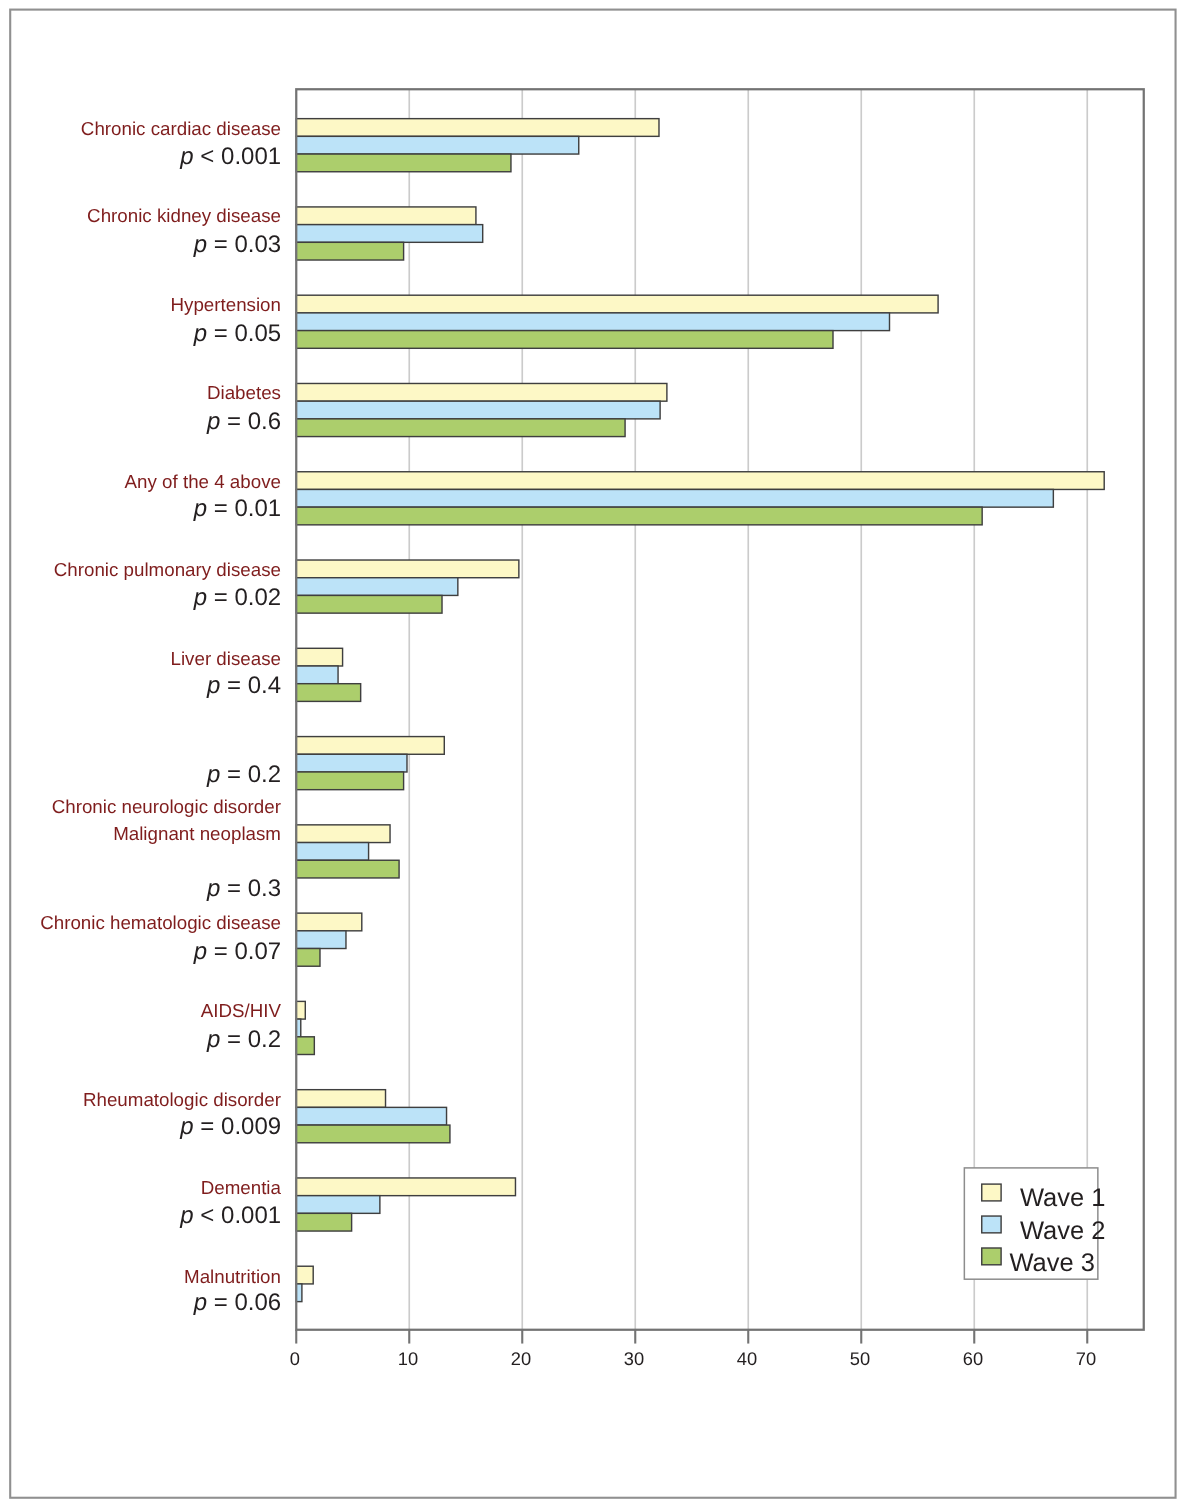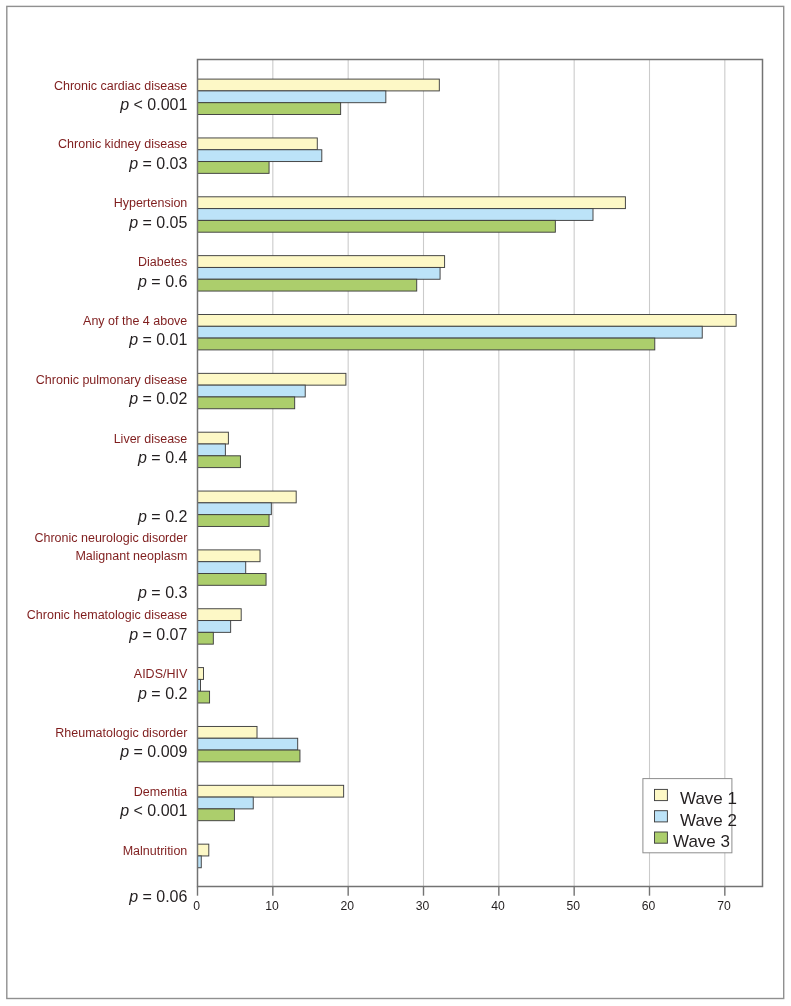--- a/index.html
+++ b/index.html
@@ -150,21 +150,21 @@
       <div class="p-label" style="top: 567.8px; margin-top: 17px;"><span class="p-sym">p</span><span> = 0.3</span></div>
       <div class="cat-label" style="top: 609.15px;">Chronic hematologic disease</div>
       <div class="p-label" style="top: 626.65px;"><span class="p-sym">p</span><span> = 0.07</span></div>
       <div class="cat-label" style="top: 668px;">AIDS/HIV</div>
       <div class="p-label" style="top: 685.5px;"><span class="p-sym">p</span><span> = 0.2</span></div>
       <div class="cat-label" style="top: 726.85px;">Rheumatologic disorder</div>
       <div class="p-label" style="top: 744.35px;"><span class="p-sym">p</span><span> = 0.009</span></div>
       <div class="cat-label" style="top: 785.7px;">Dementia</div>
       <div class="p-label" style="top: 803.2px;"><span class="p-sym">p</span><span> &lt; 0.001</span></div>
       <div class="cat-label" style="top: 844.55px;">Malnutrition</div>
-      <div class="p-label" style="top: 889px;"><span class="p-sym">p</span><span> = 0.06</span></div>
+      <div class="p-label" style="top: 861px;"><span class="p-sym">p</span><span> = 0.06</span></div>
       <div class="tick-label" style="left: 156.6px; width: 80px; top: 899.7px;">0</div>
       <div class="tick-label" style="left: 231.933px; width: 80px; top: 899.7px;">10</div>
       <div class="tick-label" style="left: 307.267px; width: 80px; top: 899.7px;">20</div>
       <div class="tick-label" style="left: 382.6px; width: 80px; top: 899.7px;">30</div>
       <div class="tick-label" style="left: 457.933px; width: 80px; top: 899.7px;">40</div>
       <div class="tick-label" style="left: 533.267px; width: 80px; top: 899.7px;">50</div>
       <div class="tick-label" style="left: 608.6px; width: 80px; top: 899.7px;">60</div>
       <div class="tick-label" style="left: 683.933px; width: 80px; top: 899.7px;">70</div>
       <div class="legend-label" style="left: 680px; top: 790.3px;">Wave 1</div>
       <div class="legend-label" style="left: 680px; top: 811.6px;">Wave 2</div>

